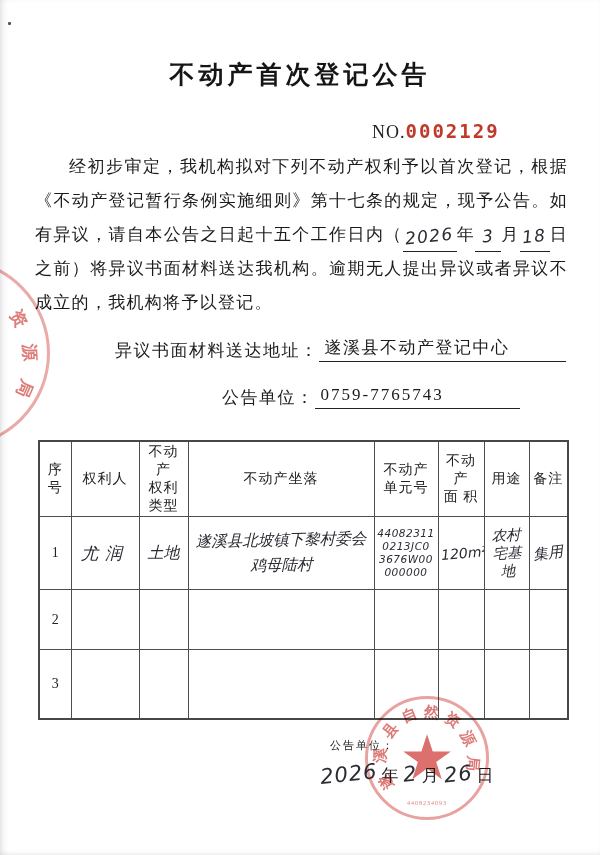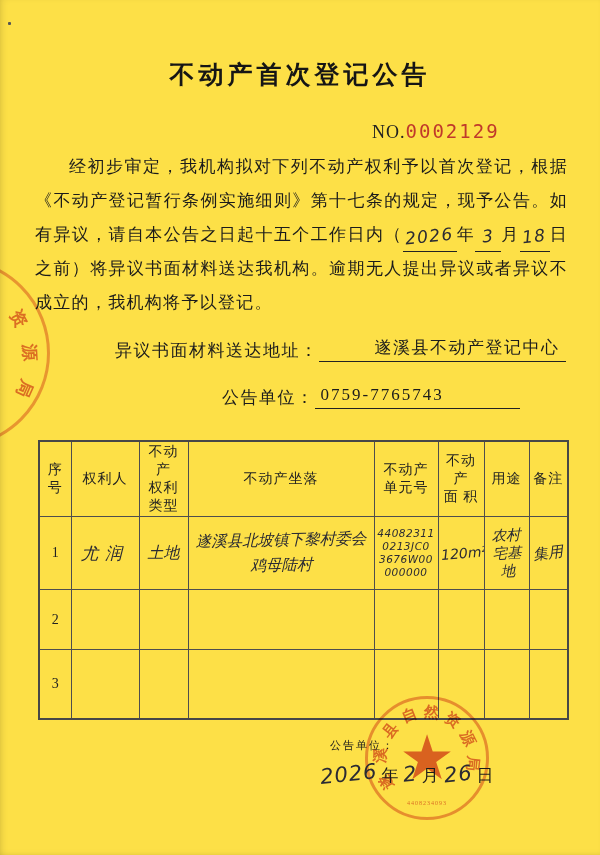--- a/index.html
+++ b/index.html
@@ -1,33 +1,33 @@
 <!DOCTYPE html>
 <html><head>
 <meta charset="utf-8">
 <style>
   * { margin:0; padding:0; box-sizing:border-box; }
   body { background:#888; font-family:"Liberation Serif", serif; }
   .page {
     position:relative; width:600px; height:855px; margin:0 auto;
-    background:#fde047; overflow:hidden; color:#1c1c1c;
+    background:#ffffff; overflow:hidden; color:#1c1c1c;
     box-shadow: inset 5px 0 8px -5px rgba(0,0,0,.18), inset 0 -4px 6px -4px rgba(0,0,0,.10);
   }
   .speck { position:absolute; left:8px; top:22px; width:3px; height:3px; background:#555; border-radius:1px; }
 
   
   .title {
     position:absolute; top:58px; left:0; width:100%; text-align:center;
     font-family:"Liberation Sans", sans-serif; font-weight:700;
     font-size:25px; letter-spacing:4px; color:#151515;
   }
   .doc-no { position:absolute; left:372px; top:120px; font-size:18px; letter-spacing:1px; }
   .doc-no .label { font-family:"Liberation Serif", serif; color:#222; }
   .doc-no .num {
-    font-family:"DejaVu Sans Mono", monospace; font-weight:normal;
+    font-family:"DejaVu Sans Mono", monospace; font-weight:bold;
     color:#c0392b; font-size:19px; letter-spacing:2px;
   }
 
   
   .body-para {
     position:absolute; left:35px; top:150px; width:533px;
     font-size:17px; line-height:34px; letter-spacing:1.3px;
     text-align:justify; text-indent:2em; color:#1b1b1b;
   }
   .blank { display:inline-block; border-bottom:1.2px solid #222; text-align:center; text-indent:0; vertical-align:bottom; line-height:28px; }
@@ -35,21 +35,21 @@
   .blank.month { min-width:26px; }
   .blank.day { min-width:30px; }
 
   .hw { font-family:"DejaVu Sans", sans-serif; font-style:italic; color:#2b2b33; }
   .tilt { display:inline-block; transform:rotate(-6deg); }
 
   
   .addr-line { position:absolute; left:115px; top:336px; font-size:17px; letter-spacing:1.5px; }
   .contact-line { position:absolute; left:222px; top:383px; font-size:17px; letter-spacing:1.5px; }
   .fill { display:inline-block; border-bottom:1.2px solid #222; vertical-align:bottom; line-height:24px; padding:0 6px 1px 6px; }
-  .fill.addr { min-width:247px;text-align:right; }
+  .fill.addr { min-width:247px; }
   .fill.phone { min-width:205px; letter-spacing:2px; }
 
   
   table.reg {
     position:absolute; left:38px; top:440px; width:529px;
     border-collapse:collapse; table-layout:fixed;
     font-size:14px; color:#222;
   }
   table.reg th, table.reg td {
     border:1px solid #4e4e4e; text-align:center; vertical-align:middle;

